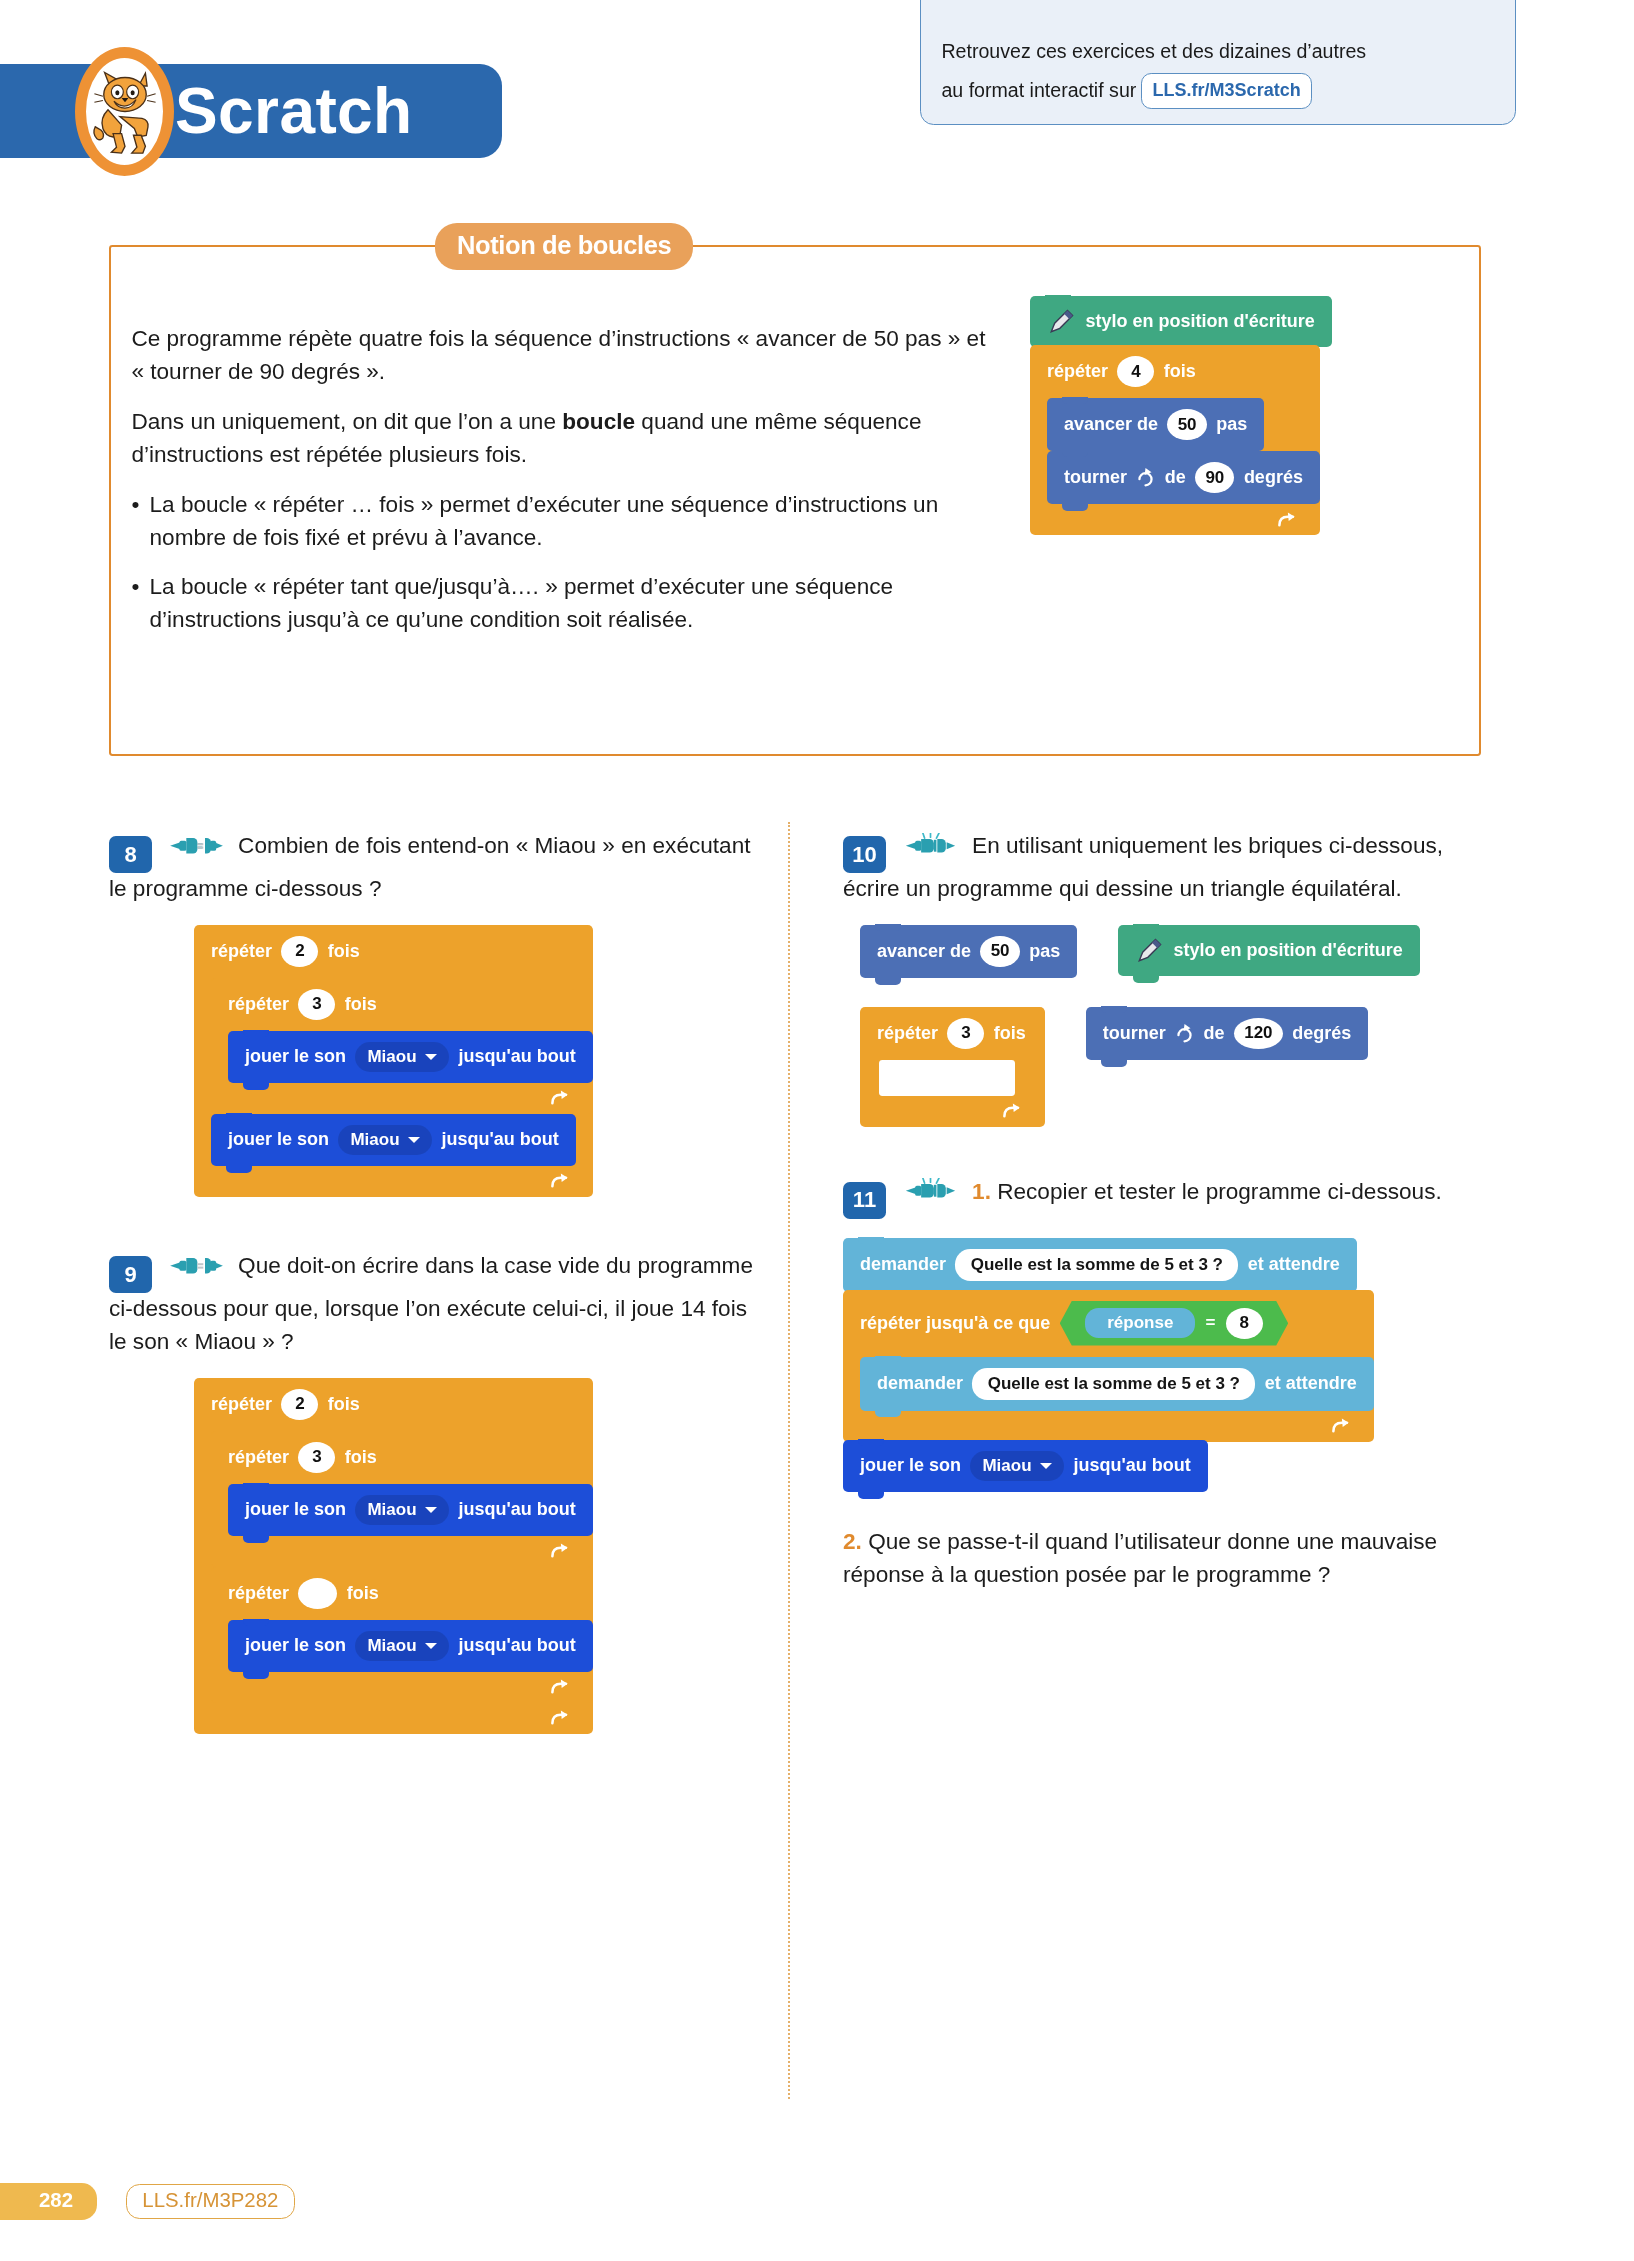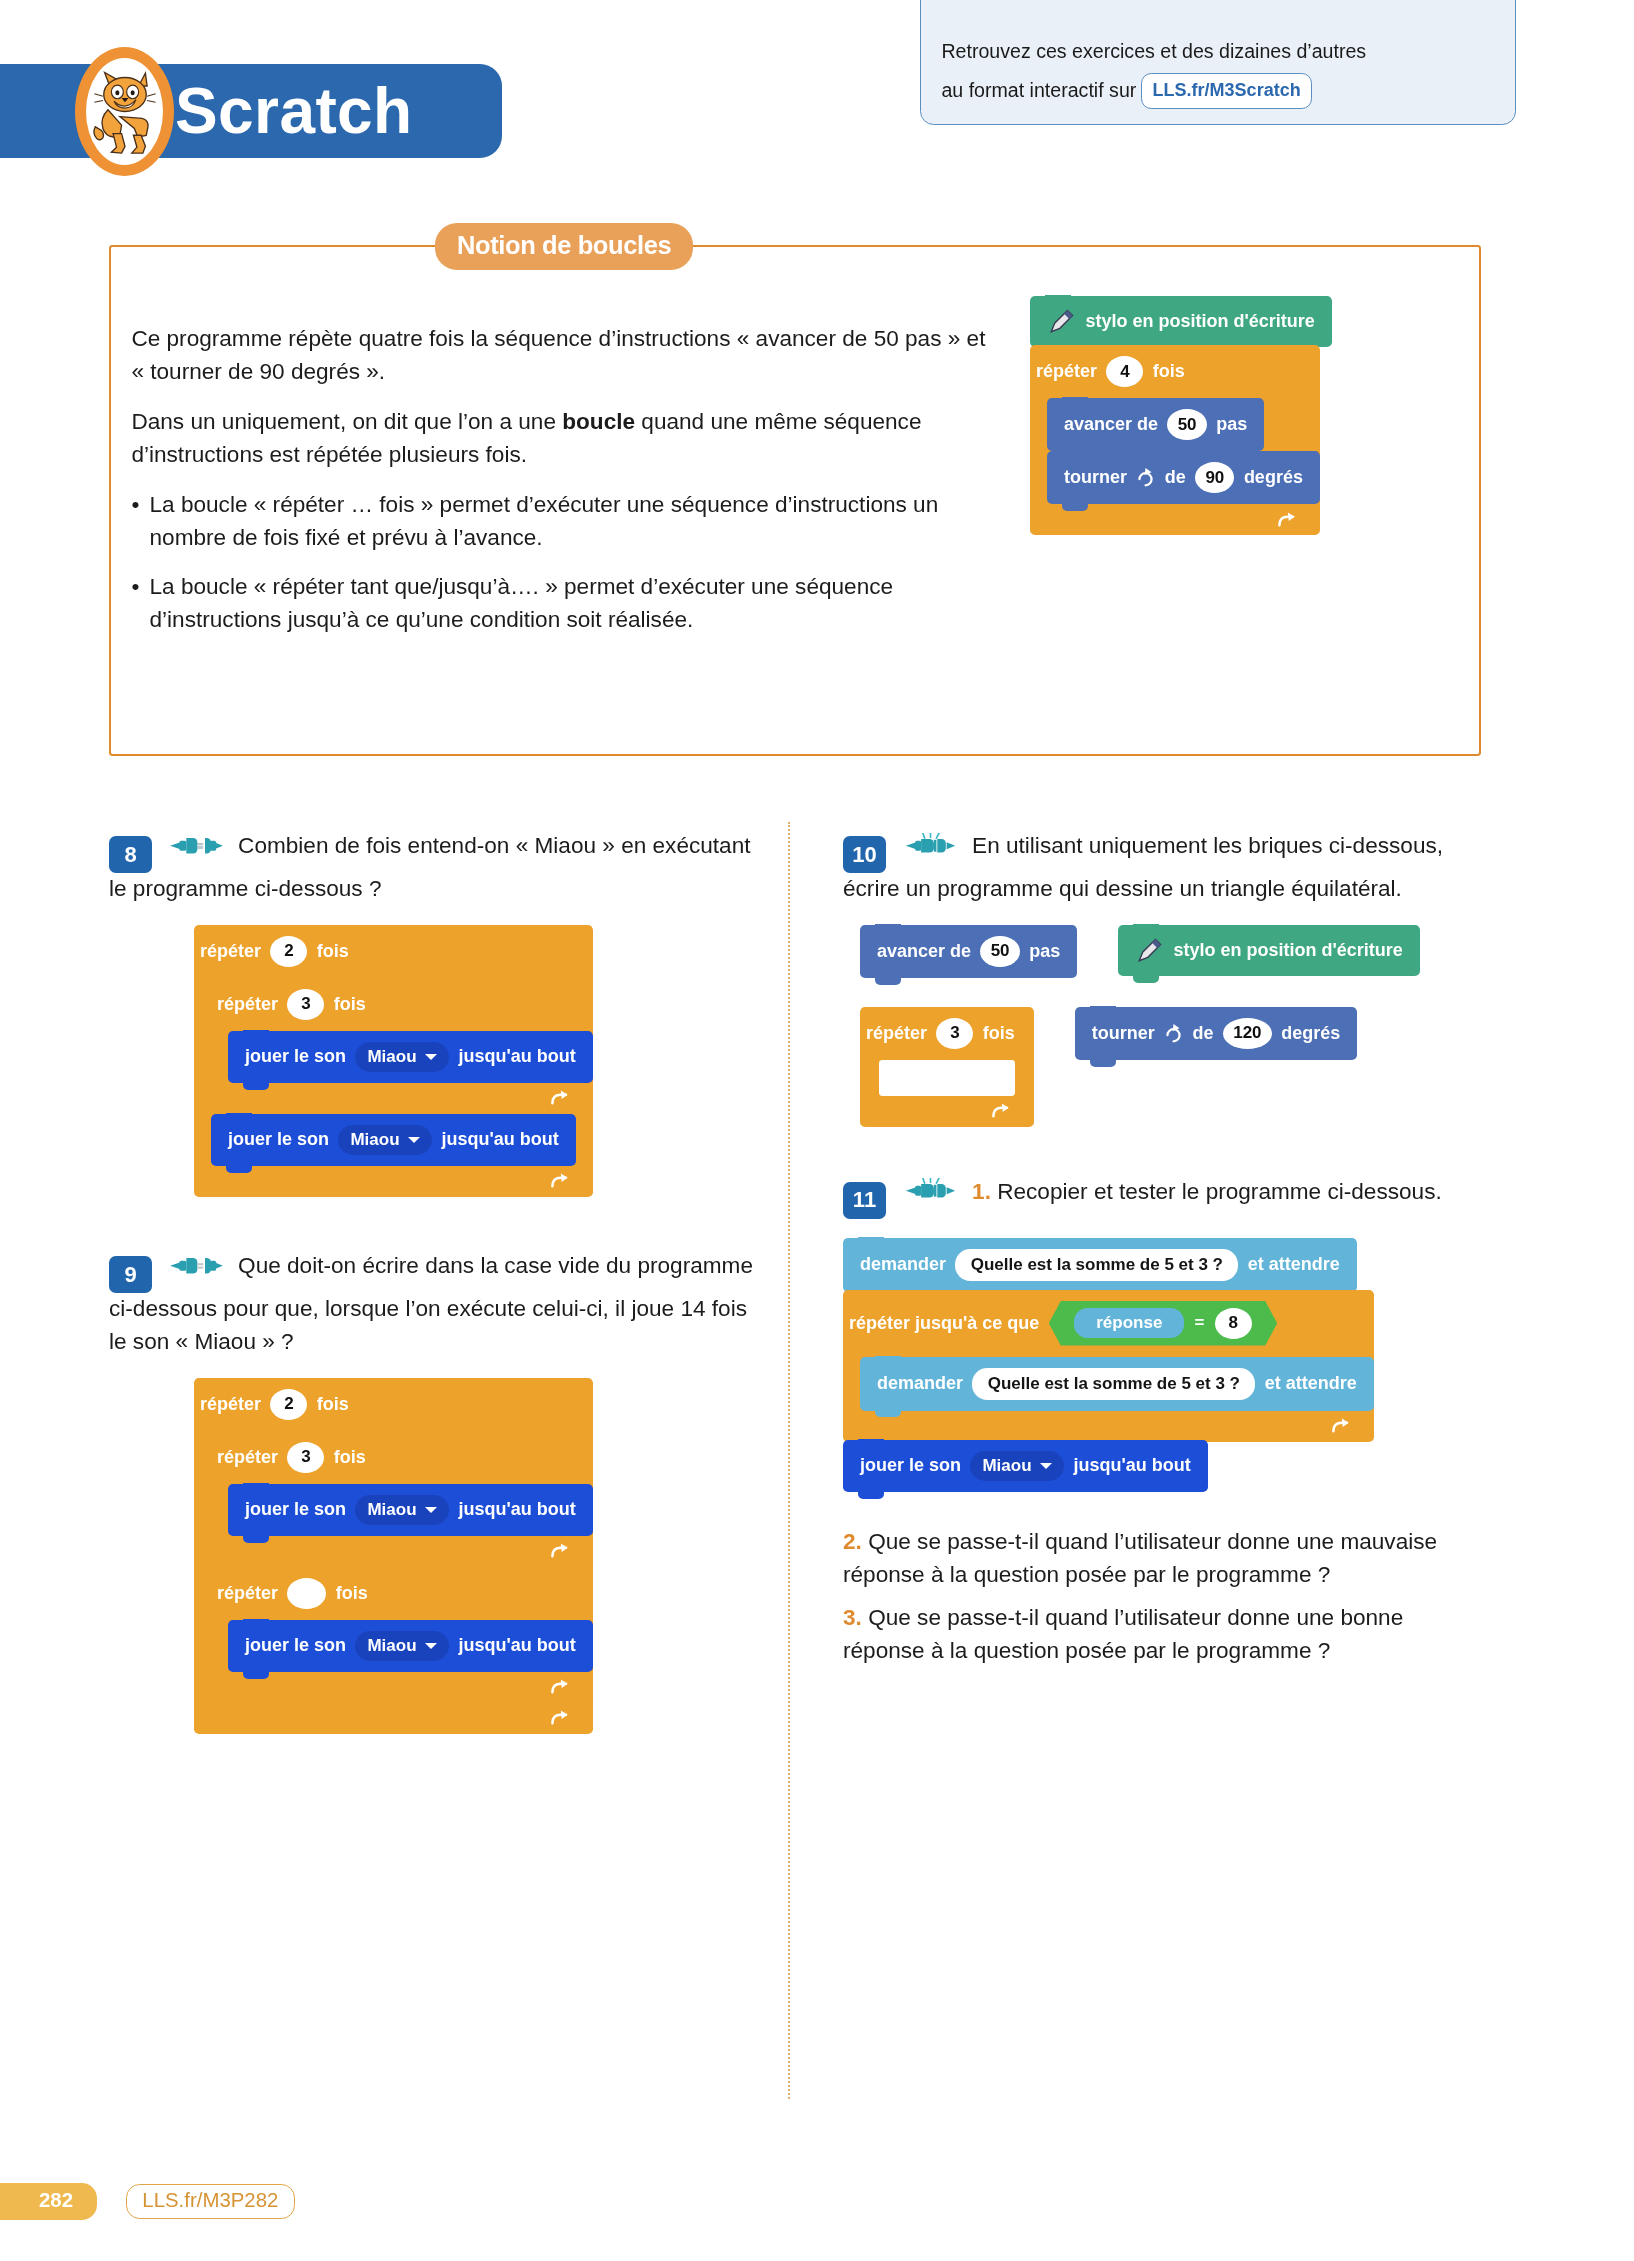--- a/index.html
+++ b/index.html
@@ -158,21 +158,21 @@
   .c-block {
     background: #eda22b;
     border-radius: 5.1px;
     padding: 0;
     position: relative;
     width: max-content;
   }
   .c-head {
     display: flex; align-items: center; gap: 9.4px;
     color: #fff; font-size: 18px; font-weight: bold;
-    padding: 11px 19px 11px 6px;
+    padding: 11px 19px 11px 17px;
     position: relative;
   }
   .c-head::before {
     content: ""; position: absolute; left: 15.3px; top: 0;
     width: 25.5px; height: 6.8px;
     background: #ffffff;
     border-radius: 0 0 6px 6px;
     opacity: 0;
   }
   .c-body {
@@ -684,24 +684,20 @@
           <span class="caret"></span>
         </span>
         <span>jusqu'au bout</span>
       </div>
     </div>
 
     <div class="ex-note" style="margin-top:34px;">
       <span class="num-orange">2.</span>
       <span>Que se passe-t-il quand l’utilisateur donne une mauvaise réponse à la question posée par le programme ?</span>
     </div>
-    <div class="ex-note" style="margin-top:10.2px;">
-      <span class="num-orange">3.</span>
-      <span>Que se passe-t-il quand l’utilisateur donne une bonne réponse à la question posée par le programme ?</span>
-    </div>
   </div>
 </div>
 
 <div class="footer">
   <span class="page-pill">282</span>
   <span class="footer-url">LLS.fr/M3P282</span>
 </div>
 
 
 </body></html>

